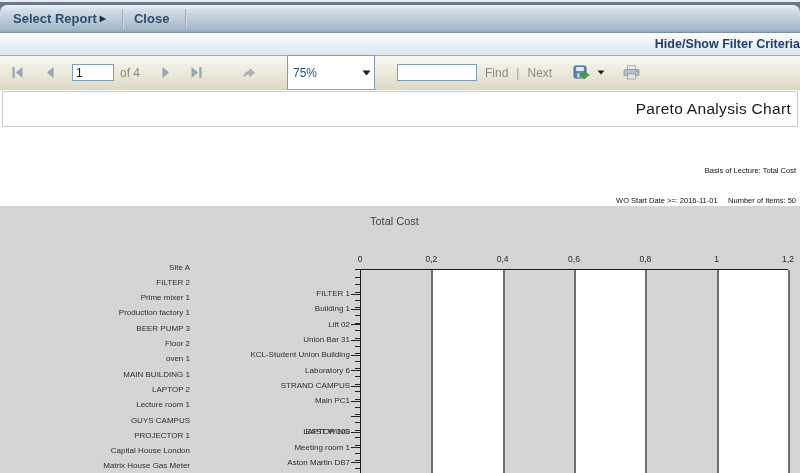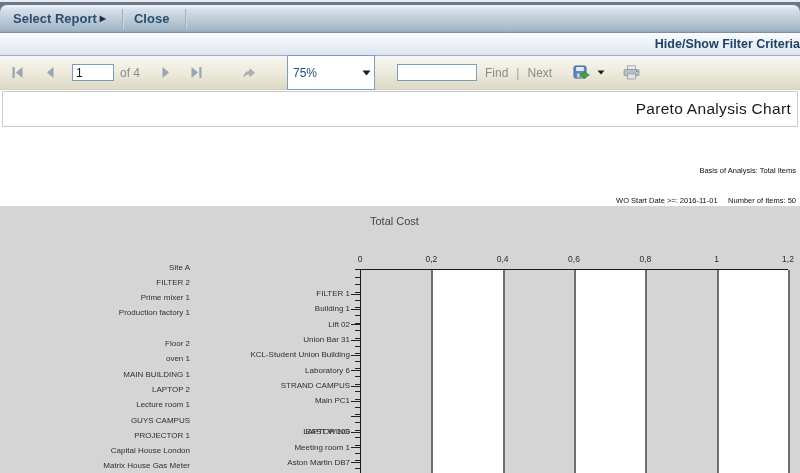--- a/index.html
+++ b/index.html
@@ -145,33 +145,34 @@
       </svg>
     </span>
   </div>
 
   <div class="report">
     <div class="title-box">
       <div class="report-title">Pareto Analysis Chart</div>
     </div>
 
     <div class="criteria">
-      <div>Basis of Analysis: Total Items</div>
+      <div>Basis of Lecture: Total Cost</div>
       <div>WO Start Date &gt;=: 2016-11-01     Number of Items: 50</div>
       <div>WO Start Date &lt;=: 2016-11-30     Percent: No</div>
       <div>Include Cancelled Jobs: No</div>
     </div>
 
     <div class="chart-panel">
       <div class="chart-title">Total Cost</div>
       <div class="left-labels">
           <div class="cat-label" style="top: 56.5px;">Site A</div>
           <div class="cat-label" style="top: 71.8px;">FILTER 2</div>
           <div class="cat-label" style="top: 87.1px;">Prime mixer 1</div>
           <div class="cat-label" style="top: 102.4px;">Production factory 1</div>
+          <div class="cat-label" style="top: 117.7px;">BEER PUMP 3</div>
           <div class="cat-label" style="top: 133px;">Floor 2</div>
           <div class="cat-label" style="top: 148.3px;">oven 1</div>
           <div class="cat-label" style="top: 163.6px;">MAIN BUILDING 1</div>
           <div class="cat-label" style="top: 178.9px;">LAPTOP 2</div>
           <div class="cat-label" style="top: 194.2px;">Lecture room 1</div>
           <div class="cat-label" style="top: 209.5px;">GUYS CAMPUS</div>
           <div class="cat-label" style="top: 224.8px;">PROJECTOR 1</div>
           <div class="cat-label" style="top: 240.1px;">Capital House London</div>
           <div class="cat-label" style="top: 255.4px;">Matrix House Gas Meter</div>
         </div>

